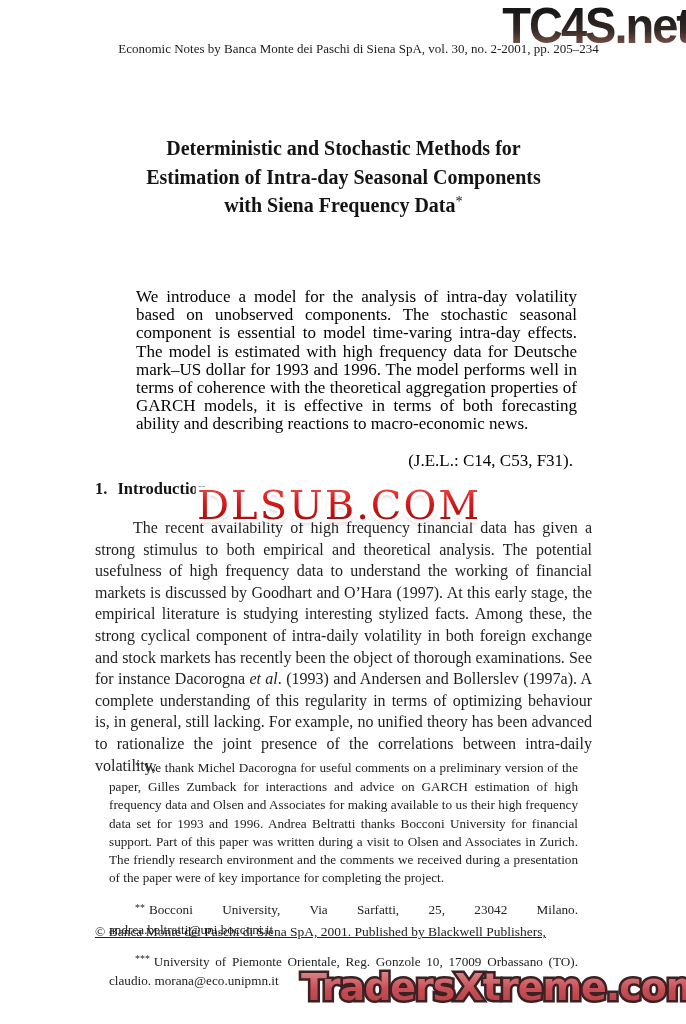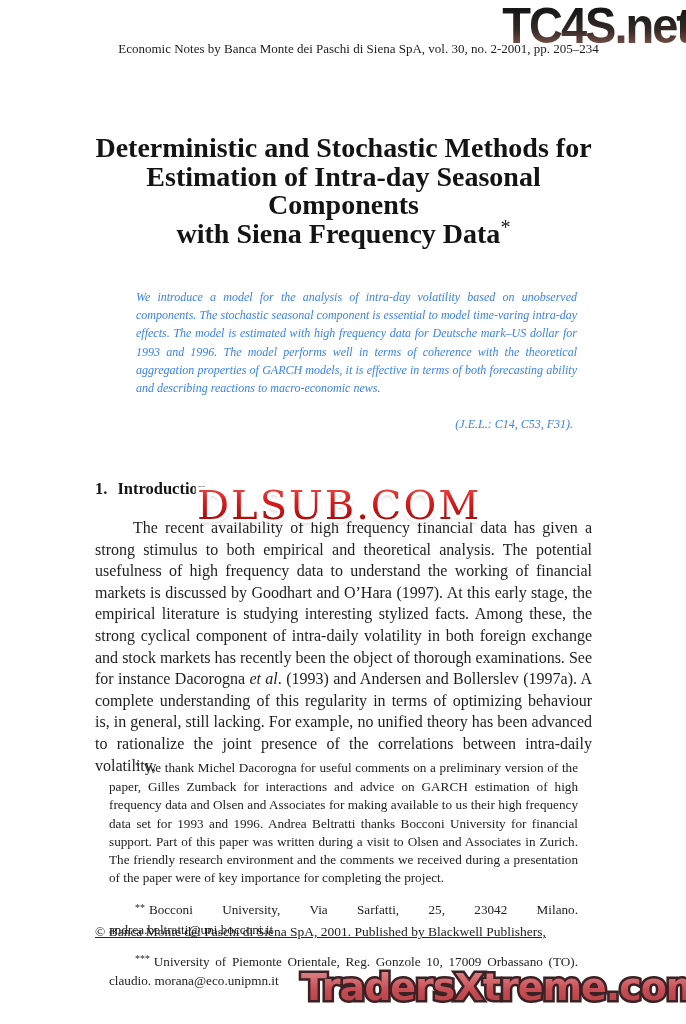--- a/index.html
+++ b/index.html
@@ -11,38 +11,38 @@
 
   
   .header-line {
     position:absolute; top:41px; left:110px; width:497px;
     font-size:13px; text-align:center; color:#1b1b1b; white-space:nowrap;
   }
 
   
   .title {
     position:absolute; top:134px; left:95px; width:497px;
-    font-size:28px; line-height:28.5px; font-weight:bold;
+    font-size:20px; line-height:28.5px; font-weight:bold;
     text-align:center; color:#141414;
   }
   .title sup { font-size:0.72em; position:relative; top:-0.42em; vertical-align:baseline; font-weight:normal; }
 
   
   .authors {
     position:absolute; top:230px; left:95px; width:497px;
     text-align:center; font-size:16.5px; color:#1a1a1a;
     font-variant:small-caps; letter-spacing:0.6px; word-spacing:3px;
   }
   .authors sup { font-size:0.72em; position:relative; top:-0.4em; vertical-align:baseline; letter-spacing:0; }
 
   
   .abstract {
     position:absolute; top:288px; left:136px; width:441px;
-    font-style:italic; font-size:12px; line-height:18.2px;
-    text-align:justify; color:#3b82f6;
+    font-size:17px; line-height:18.2px;
+    text-align:justify; color:#000000;
   }
   .jel { text-align:right; margin-top:18px; padding-right:4px; }
 
   
   .section-heading {
     position:absolute; top:479px; left:95px;
     font-weight:bold; font-size:16.5px; color:#141414;
   }
   .sec-num { margin-right:10px; }
 

